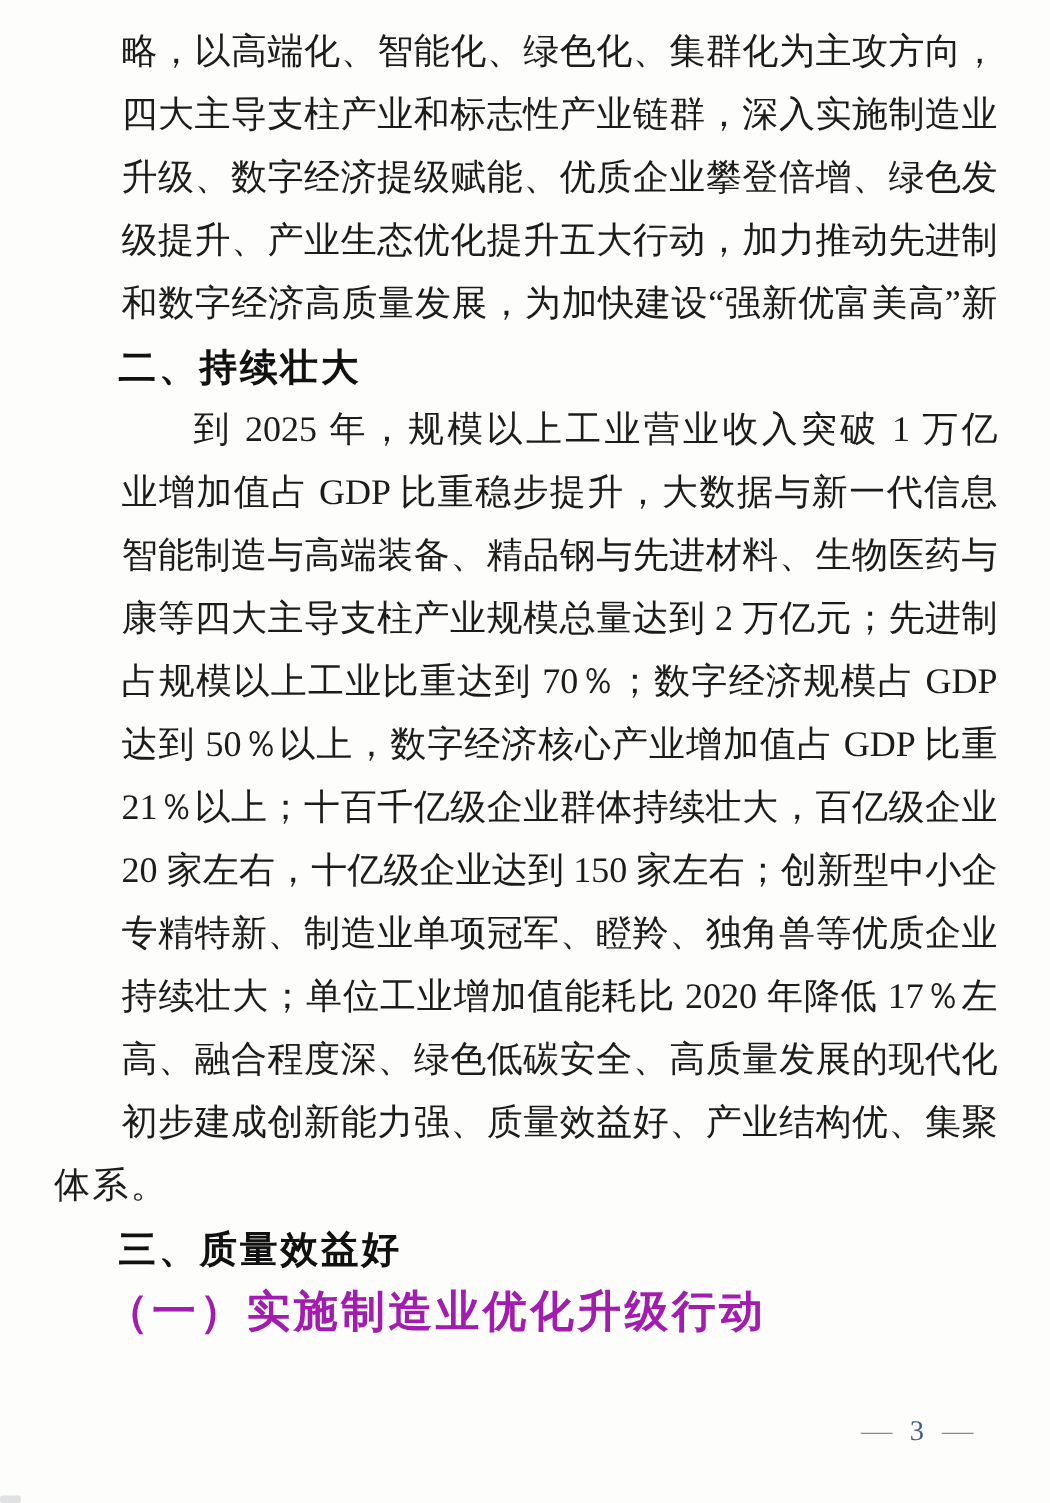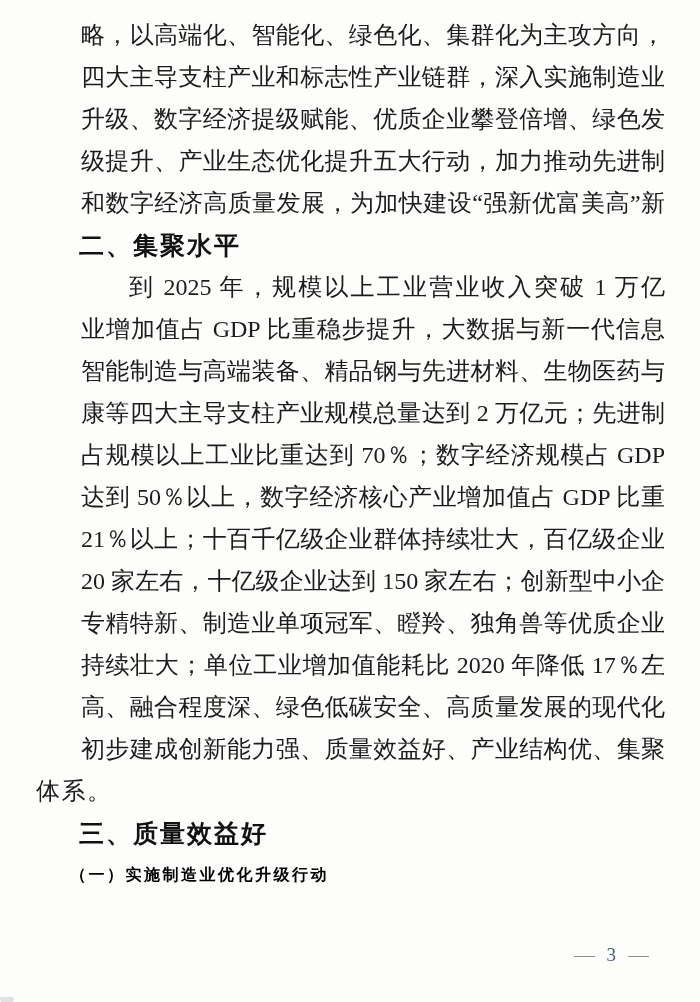--- a/index.html
+++ b/index.html
@@ -41,24 +41,24 @@
   .heading {
     font-family: "Liberation Sans", "DejaVu Sans", sans-serif;
     font-weight: 700;
     font-size: 25px;
     text-indent: 43px;
     letter-spacing: 2px;
     color: #111111;
   }
   .subheading {
     font-weight: 700;
-    font-size: 16px;
+    font-size: 29px;
     text-indent: 34px;
     letter-spacing: 2.5px;
-    color: #000000;
+    color: #a21caf;
   }
   .pagenum {
     position: absolute;
     top: 944px;
     right: 52px;
     display: flex;
     align-items: center;
     gap: 13px;
     font-size: 19px;
     line-height: 22px;
@@ -82,21 +82,21 @@
 
 <div class="page">
   <div class="text-block">
 
     <div class="line just">略，以高端化、智能化、绿色化、集群化为主攻方向，聚焦</div>
     <div class="line just">四大主导支柱产业和标志性产业链群，深入实施制造业优化</div>
     <div class="line just">升级、数字经济提级赋能、优质企业攀登倍增、绿色发展能</div>
     <div class="line just">级提升、产业生态优化提升五大行动，加力推动先进制造业</div>
     <div class="line just">和数字经济高质量发展，为加快建设“强新优富美高”新时</div>
 
-    <div class="line heading">二、集聚水平</div>
+    <div class="line heading">二、持续壮大</div>
 
     <div class="line just indent">到 2025 年，规模以上工业营业收入突破 1 万亿元，工</div>
     <div class="line just">业增加值占 GDP 比重稳步提升，大数据与新一代信息技术、</div>
     <div class="line just">智能制造与高端装备、精品钢与先进材料、生物医药与大健</div>
     <div class="line just">康等四大主导支柱产业规模总量达到 2 万亿元；先进制造业</div>
     <div class="line just">占规模以上工业比重达到 70％；数字经济规模占 GDP 比重</div>
     <div class="line just">达到 50％以上，数字经济核心产业增加值占 GDP 比重达到</div>
     <div class="line just">21％以上；十百千亿级企业群体持续壮大，百亿级企业达到</div>
     <div class="line just">20 家左右，十亿级企业达到 150 家左右；创新型中小企业、</div>
     <div class="line just">专精特新、制造业单项冠军、瞪羚、独角兽等优质企业群体</div>

